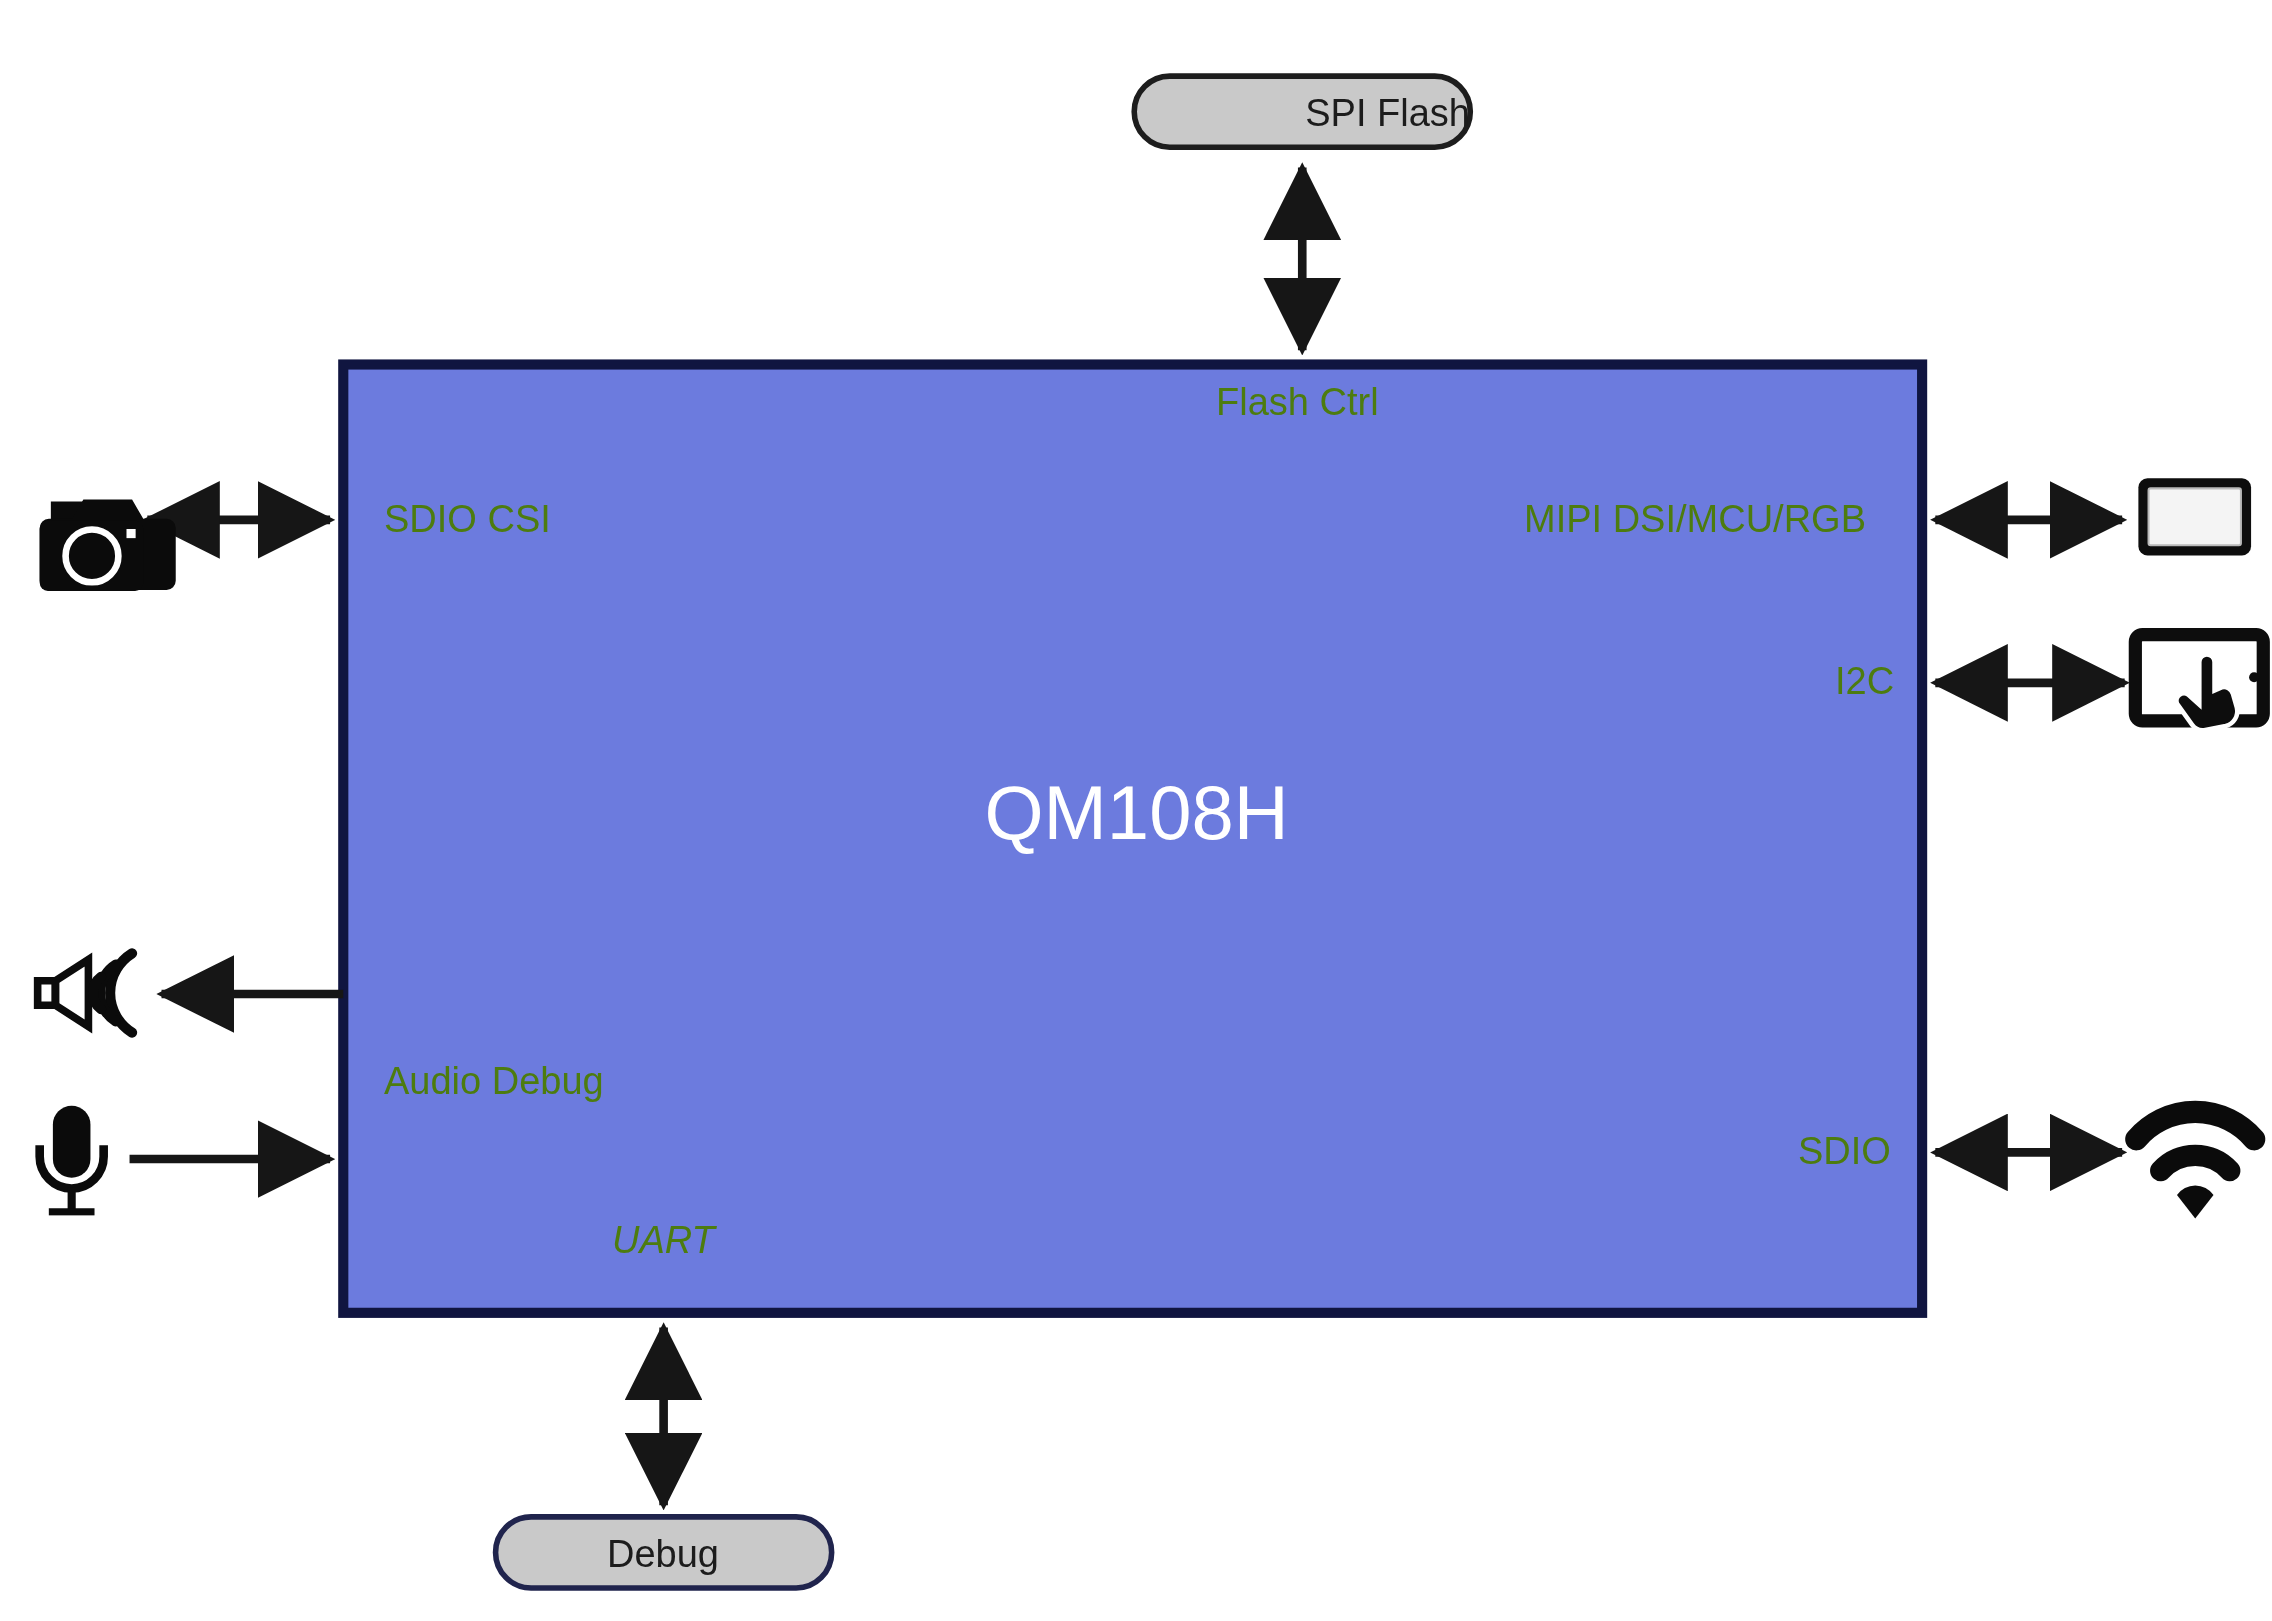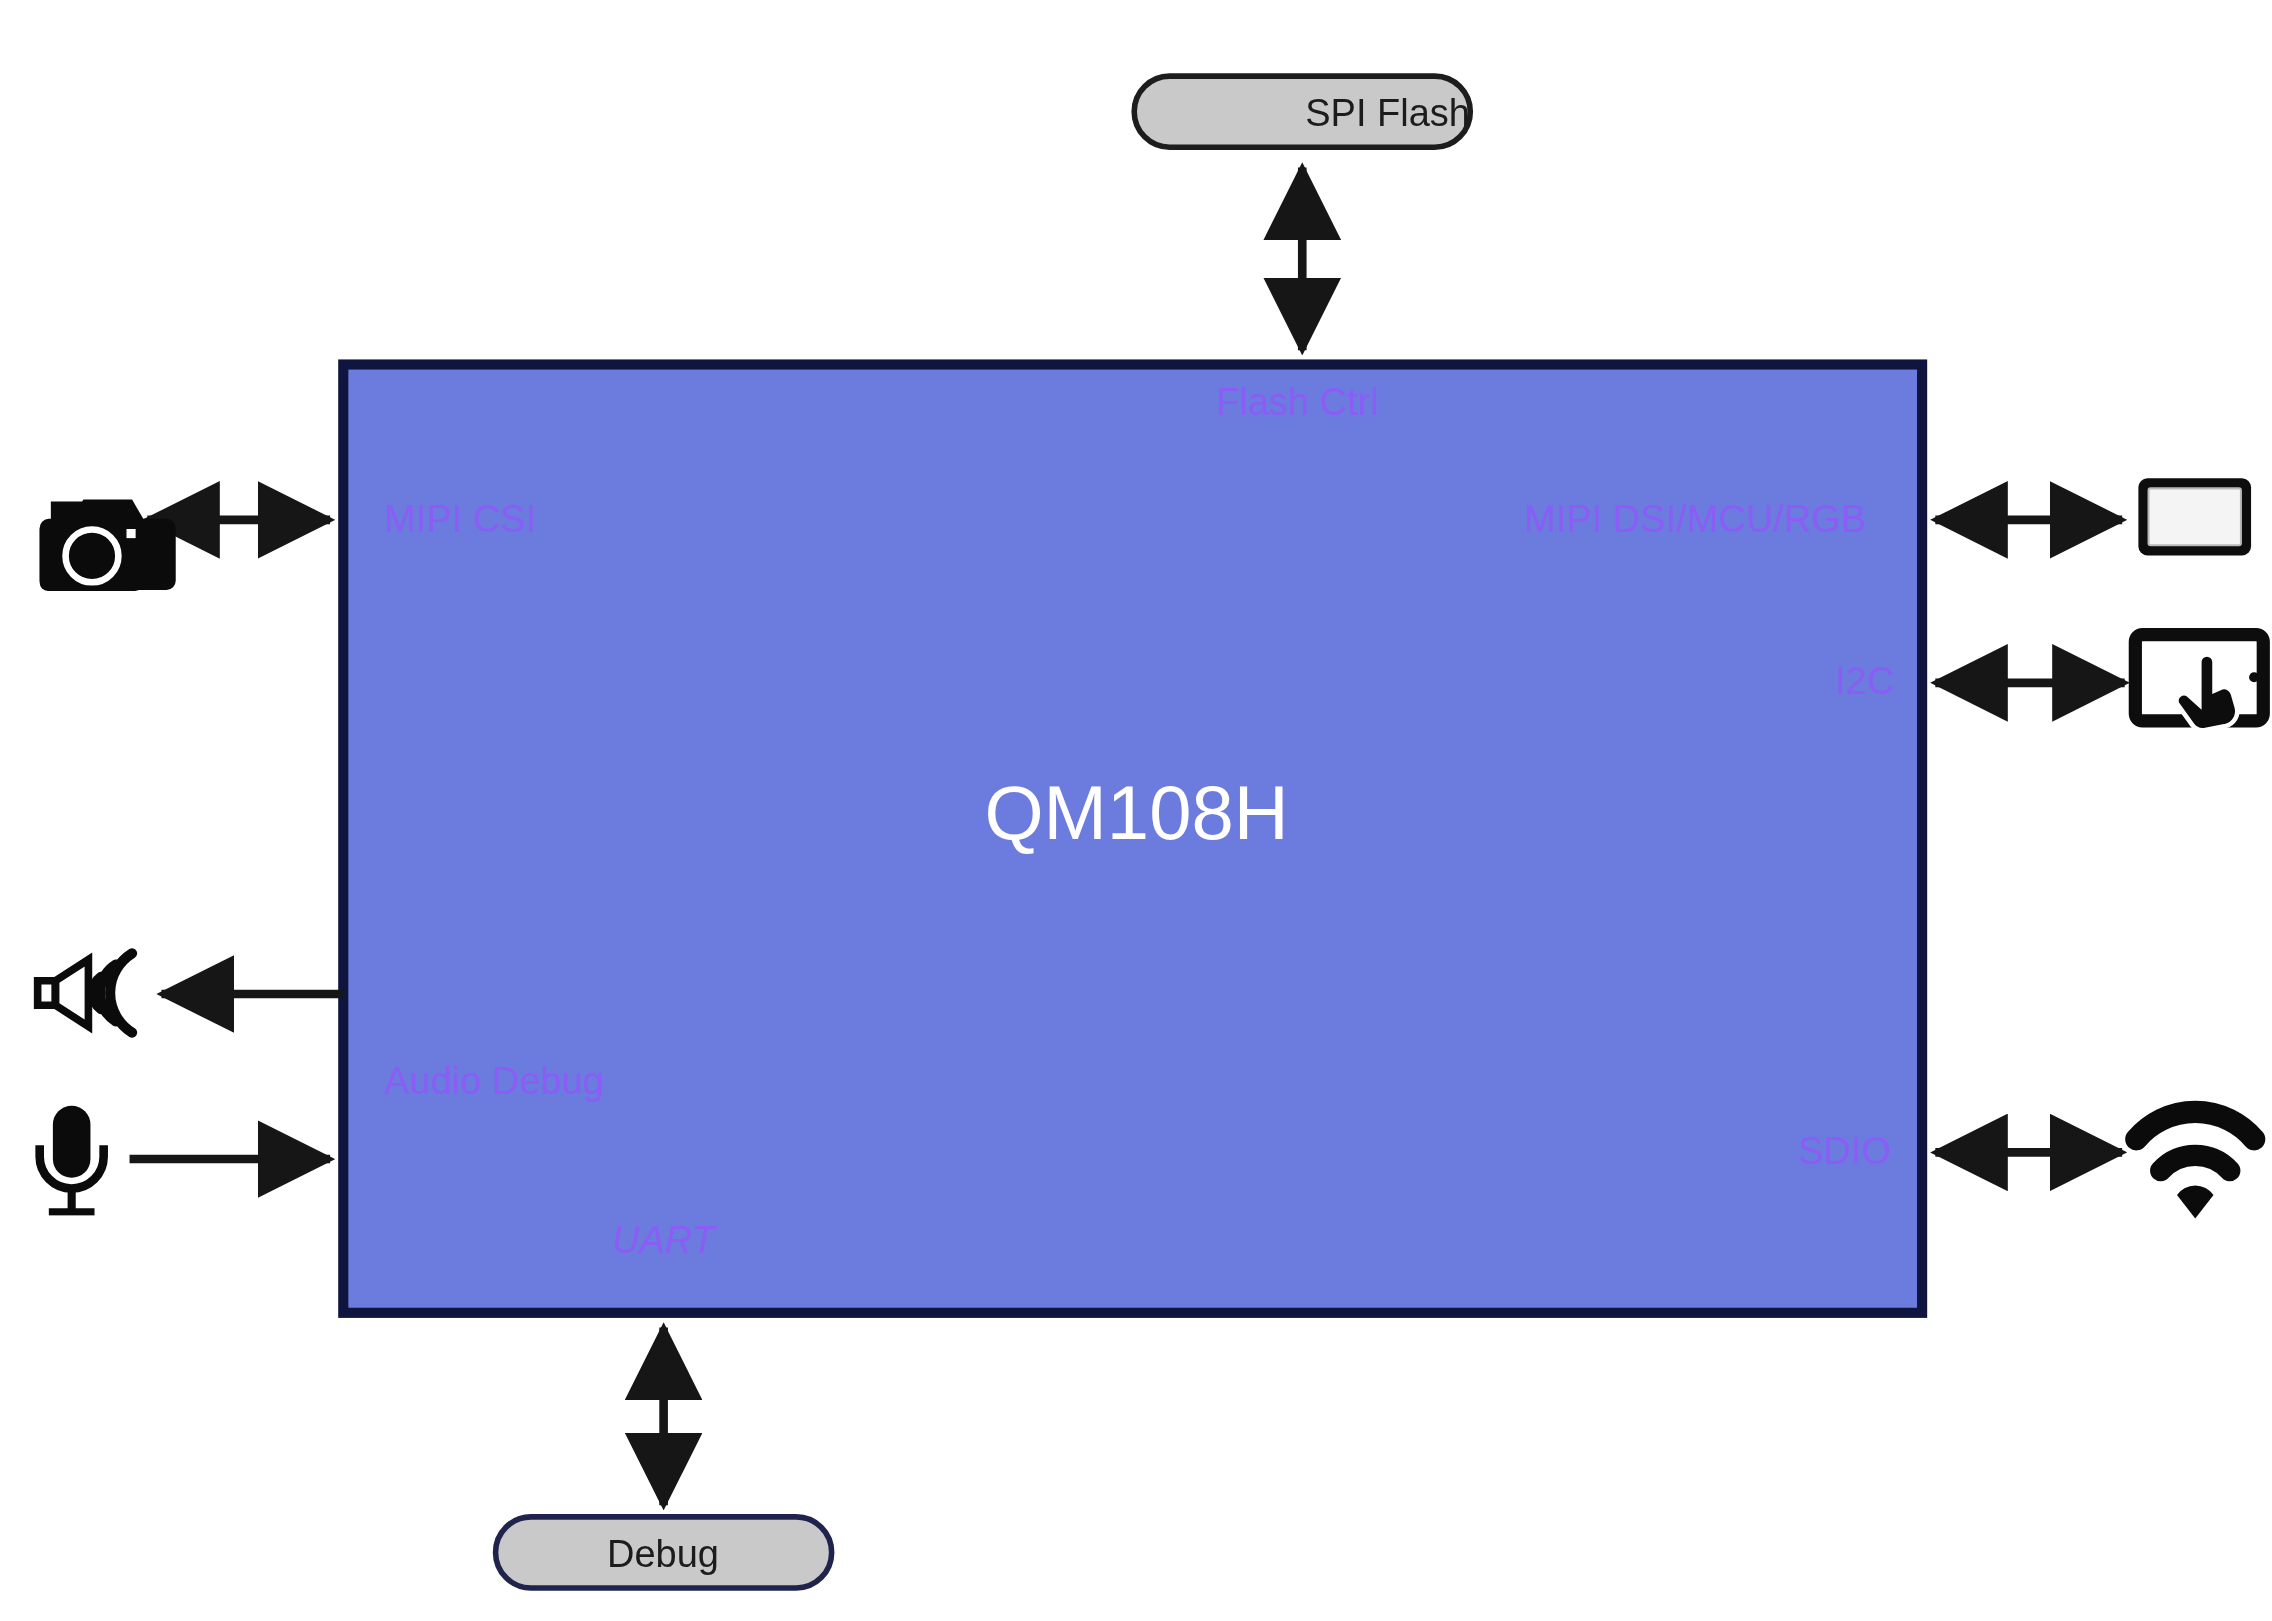--- a/index.html
+++ b/index.html
@@ -7,21 +7,21 @@
   #stage{
     position:relative;
     width:2273px;height:1622px;
     background:#ffffff;
     overflow:hidden;
   }
   #diagram{position:absolute;left:0;top:0;width:2273px;height:1622px;}
 
   .lbl{
     position:absolute;
-    color:#8b5cf6;
+    color:#4d7c0f;
     font-size:38px;
     line-height:1;
     white-space:nowrap;
     font-weight:400;
   }
   .chip-title{
     position:absolute;
     color:#ffffff;
     font-size:76px;
     line-height:1;
@@ -141,21 +141,21 @@
     <g transform="translate(4200,2178)">
       <path d="M8,66 A152,152 0 0 1 240,66" fill="none" stroke="#0b0b0b" stroke-width="44" stroke-linecap="round"></path>
       <path d="M56,128 A92,92 0 0 1 192,128" fill="none" stroke="#0b0b0b" stroke-width="42" stroke-linecap="round"></path>
       <path d="M88,176 L124,222 L160,176 a44,44 0 0 0 -72,0 z" fill="#0b0b0b"></path>
     </g>
 
   </svg>
 
   <div class="lbl" style="left:1216px;top:383px;">Flash Ctrl</div>
 
-  <div class="lbl" style="left:384px;top:500px;">MIPI CSI</div>
+  <div class="lbl" style="left:384px;top:500px;">SDIO CSI</div>
 
   <div class="lbl" style="left:1524px;top:500px;">MIPI DSI/MCU/RGB</div>
 
   <div class="lbl" style="left:1835px;top:662px;text-align:center;">I2C</div>
 
   <div class="lbl" style="left:384px;top:1062px;">Audio Debug</div>
 
   <div class="lbl" style="left:1798px;top:1132px;">SDIO</div>
 
   <div class="lbl" style="left:612px;top:1221px;font-style:italic;">UART</div>

